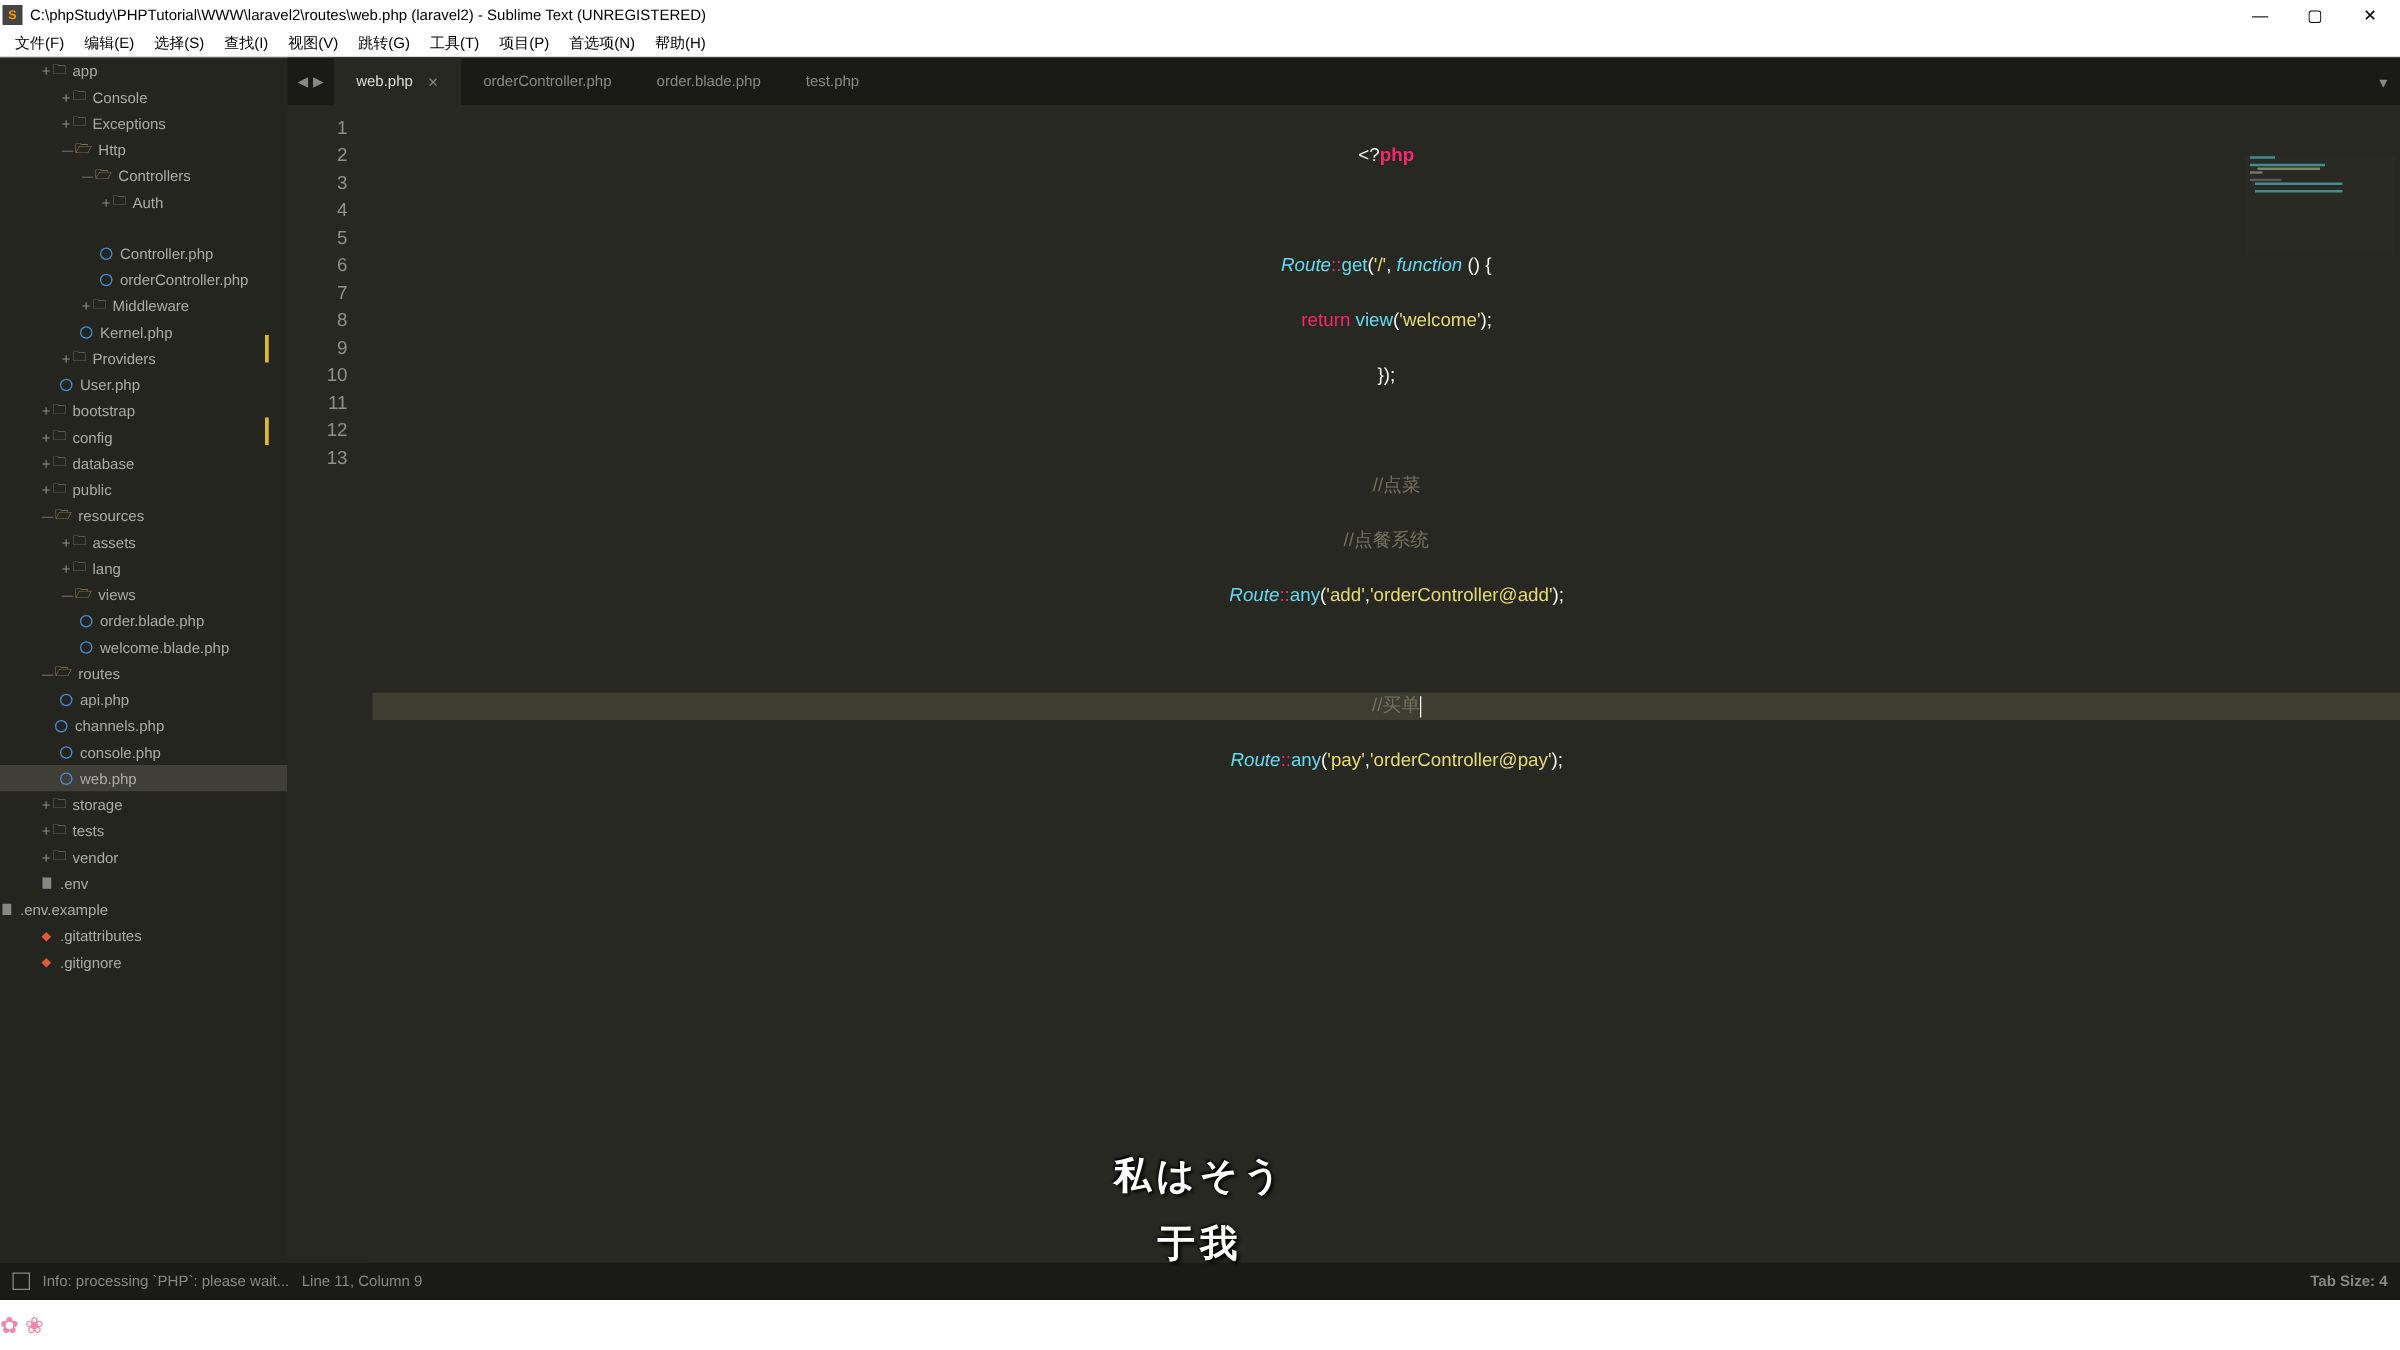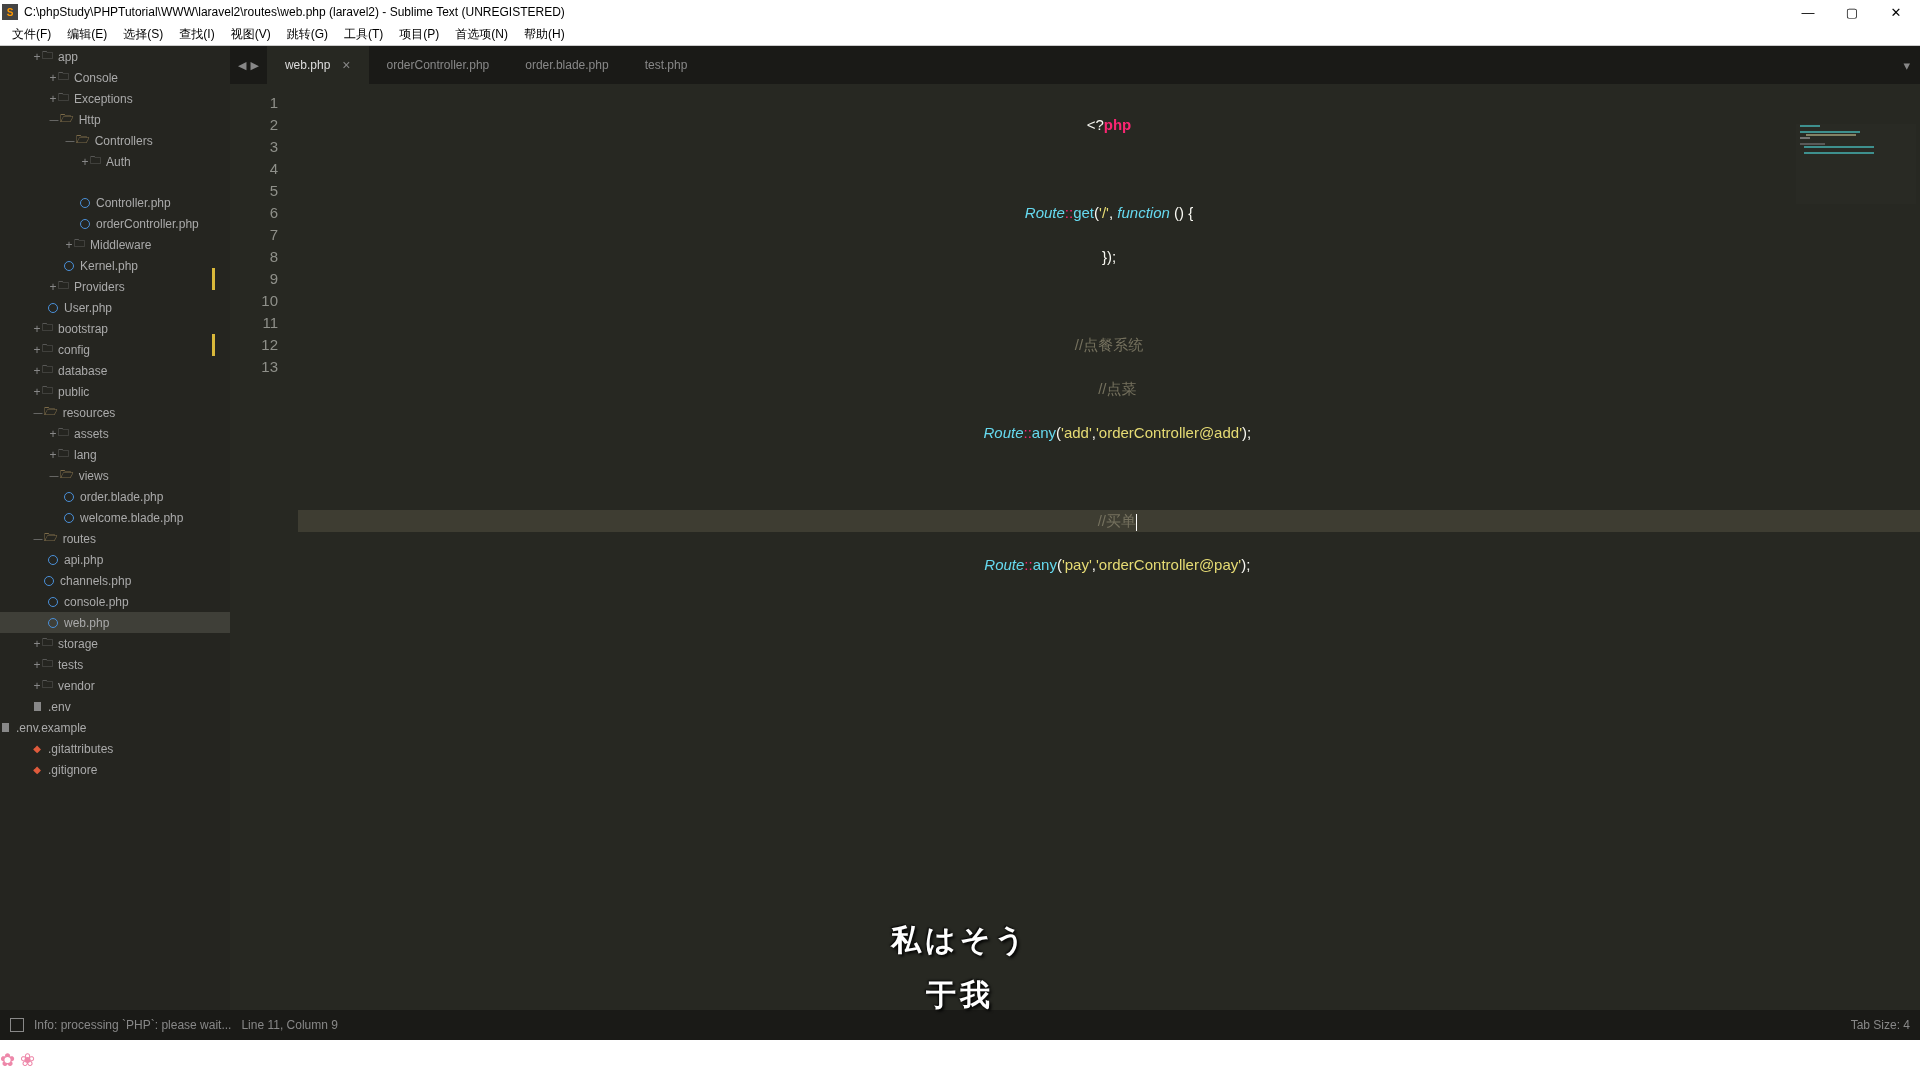--- a/index.html
+++ b/index.html
@@ -66,21 +66,21 @@
 .punc { color:#f8f8f2; }
 .cursor { display:inline-block; width:1px; height:17px; background:#fff; vertical-align:middle; }
 
 
 .minimap { position:absolute; top:40px; right:4px; width:120px; height:80px; background:#2a2b25; opacity:0.8; }
 .minimap .ml { height:2px; margin:1px 4px; }
 
 
 .status-bar { height:30px; background:#1a1a17; display:flex; align-items:center; padding:0 10px; color:#888; font-size:12px; gap:10px; }
 .status-bar .icon { width:14px; height:14px; border:1px solid #888; }
-.status-bar .right { margin-left:auto; display:flex; gap:16px; }
+.status-bar .right { margin-left:auto; display:flex; gap:16px;font-weight:bold; }
 
 
 .subtitle { position:absolute; left:50%; transform:translateX(-50%); font-weight:bold; text-shadow:2px 2px 3px rgba(0,0,0,0.9),-1px -1px 2px rgba(0,0,0,0.9); pointer-events:none; letter-spacing:4px; }
 .subtitle.jp { top:920px; font-size:30px; color:#ffffff; }
 .subtitle.cn { top:975px; font-size:30px; color:#fff; }
 
 
 .taskbar { height:40px; background:#101010; display:flex; align-items:center; color:#fff; }
 
 </style>
@@ -311,24 +311,25 @@
           <div class="ln mod">9</div>
           <div class="ln">10</div>
           <div class="ln">11</div>
           <div class="ln mod">12</div>
           <div class="ln">13</div>
         </div>
       <div class="code">
 <div class="line"><span class="kw-open">&lt;?</span><span class="kw-php">php</span></div>
 <div class="line"></div>
 <div class="line"><span class="cls">Route</span><span class="op">::</span><span class="fn">get</span><span class="punc">(</span><span class="str">'/'</span><span class="punc">, </span><span class="kw-func">function</span><span class="punc"> () {</span></div>
+<div class="line"><span>    </span><span class="kw-return">return</span><span class="fn"> view</span><span class="punc">(</span><span class="str">'welcome'</span><span class="punc">)</span><span class="punc">;</span></div>
 <div class="line"><span class="punc">});</span></div>
 <div class="line"></div>
+<div class="line"><span>    </span><span class="cmt">//点菜</span></div>
 <div class="line"><span class="cmt">//点餐系统</span></div>
-<div class="line"><span>    </span><span class="cmt">//点菜</span></div>
 <div class="line"><span>    </span><span class="cls">Route</span><span class="op">::</span><span class="fn">any</span><span class="punc">(</span><span class="str">'add'</span><span class="punc">,</span><span class="str">'orderController@add'</span><span class="punc">)</span><span class="punc">;</span></div>
 <div class="line"></div>
 <div class="line current"><span>    </span><span class="cmt">//买单</span><span class="cursor"></span></div>
 <div class="line"><span>    </span><span class="cls">Route</span><span class="op">::</span><span class="fn">any</span><span class="punc">(</span><span class="str">'pay'</span><span class="punc">,</span><span class="str">'orderController@pay'</span><span class="punc">)</span><span class="punc">;</span></div>
 <div class="line"></div>
       </div>
 
       <div class="minimap">
         <div class="ml" style="background:#4aa;width:20px;"></div>
         <div class="ml"></div>

